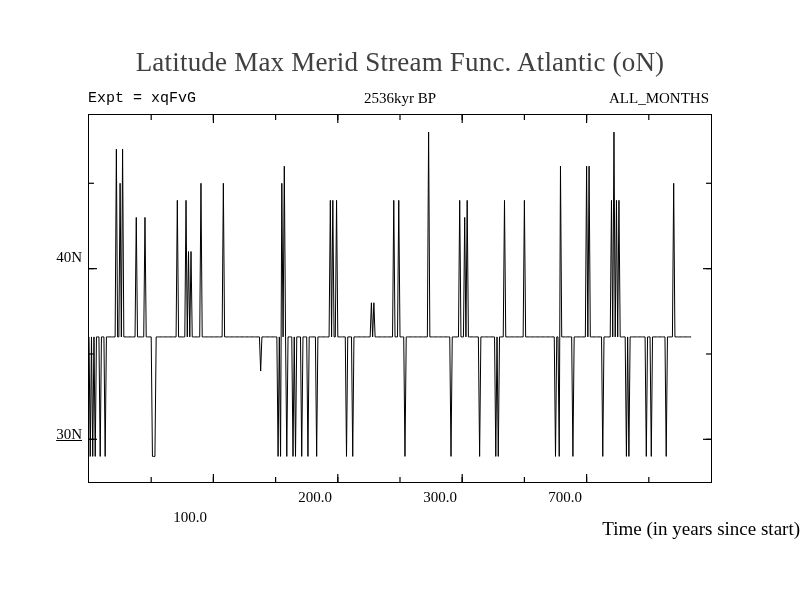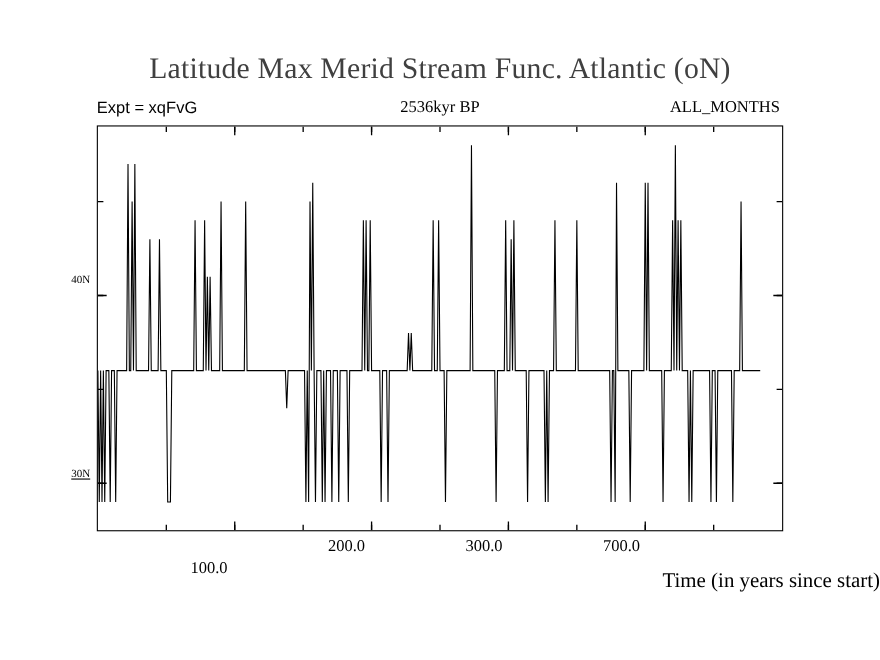--- a/index.html
+++ b/index.html
@@ -28,21 +28,21 @@
     font-family: "Liberation Serif", serif;
     font-size: 27px;
     letter-spacing: 0.2px;
     color: #404040;
   }
   #expt-label {
     position: absolute;
     left: 88px;
     top: 90px;
     font-size: 15px;
-    font-family: Liberation Sans, sans-serif;
+    font-family: Liberation Mono, monospace;
   }
   #subtitle-center {
     position: absolute;
     left: 0;
     top: 90px;
     width: 800px;
     text-align: center;
     font-size: 15px;
     font-family: "Liberation Serif", serif;
   }
@@ -67,21 +67,21 @@
     position: absolute;
     left: 0;
     top: 0;
     width: 100%;
     height: 100%;
     display: block;
   }
   .ytick-label {
     position: absolute;
     right: 718px;
-    font-size: 10px;
+    font-size: 15px;
     font-family: "Liberation Serif", serif;
     text-align: center;
     white-space: nowrap;
   }
   .xtick-label {
     position: absolute;
     top: 489px;
     font-size: 15px;
     font-family: "Liberation Serif", serif;
     text-align: center;

